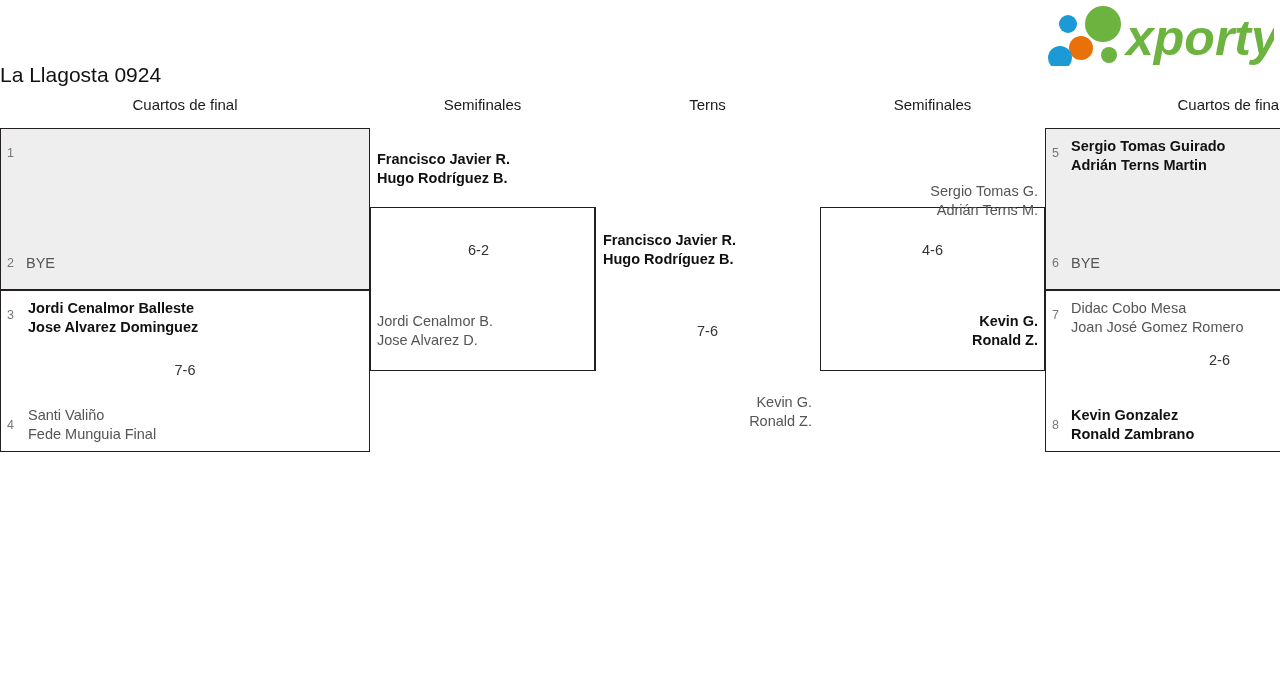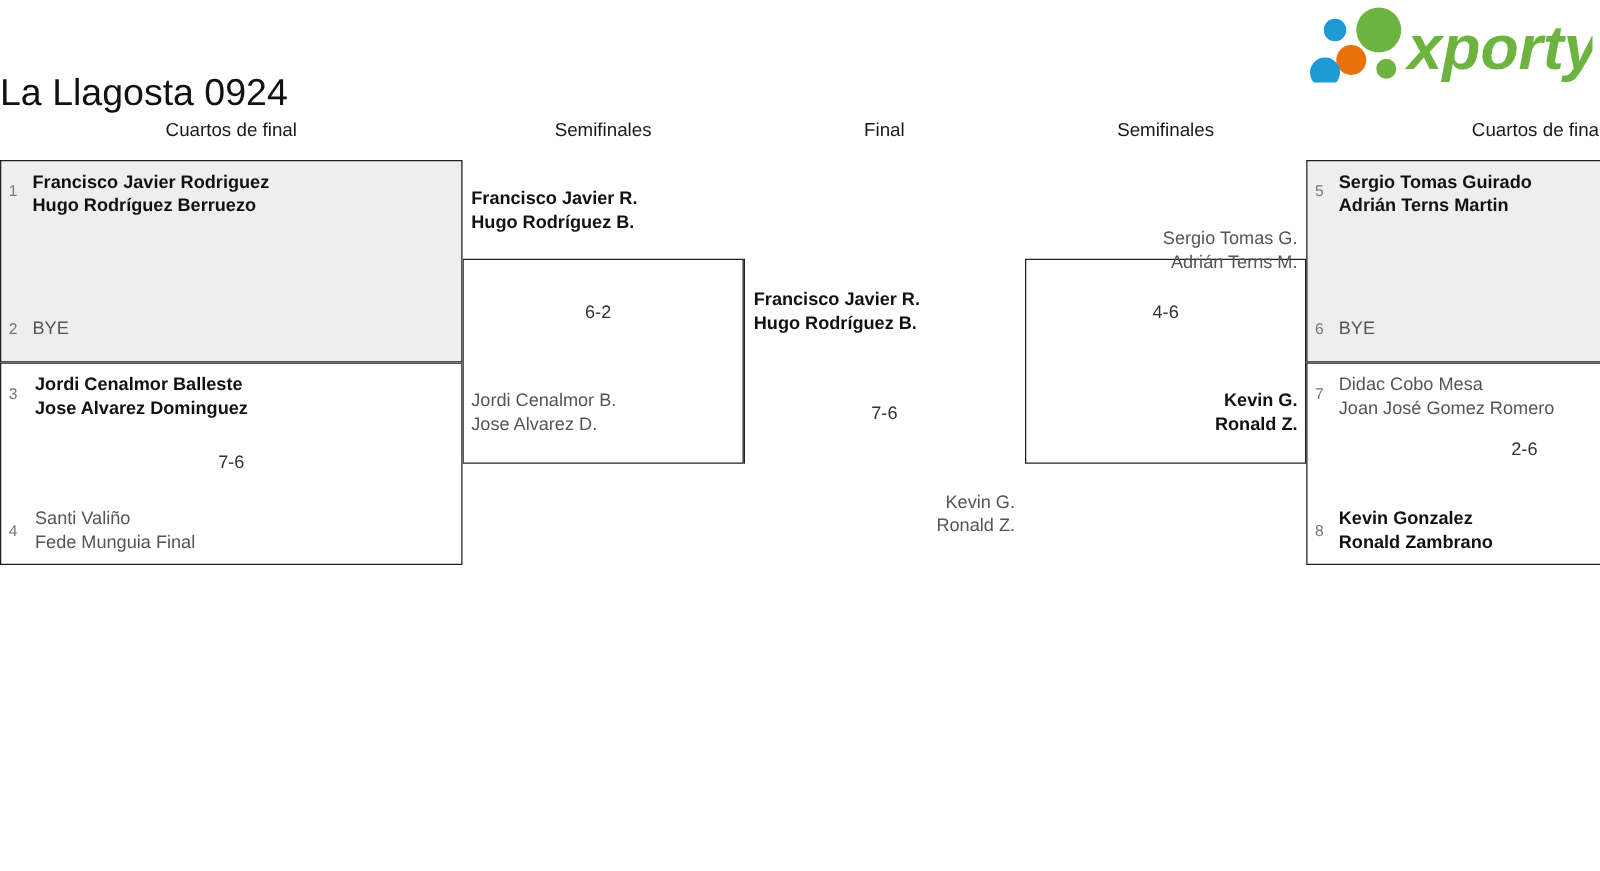--- a/index.html
+++ b/index.html
@@ -9,21 +9,21 @@
     background: #ffffff;
     font-family: "Liberation Sans", sans-serif;
     color: #1a1a1a;
     overflow: hidden;
   }
   #root { position: relative; width: 1280px; height: 697px; }
 
   
   .title {
     position: absolute; left: 0; top: 2px;
-    font-size: 30px; line-height: 29px;
+    font-size: 21px; line-height: 29px;
     font-weight: 400; color: #111;
     white-space: pre;
   }
   .title-line { display: block; }
 
   .logo { position: absolute; right: 6px; top: 4px; width: 226px; height: 62px; font-style: italic; }
   .logo svg { display: block; }
 
   
   .round-head {
@@ -100,31 +100,27 @@
       <circle cx="33" cy="44" r="12" fill="#e8710a"></circle>
       <circle cx="61" cy="51" r="8" fill="#6cb33f"></circle>
       <circle cx="12" cy="54" r="12" fill="#1b9ad6"></circle>
 
       <text x="78" y="51" font-family="Liberation Sans, sans-serif" font-size="50" font-weight="700" fill="#6cb33f">xporty</text>
     </svg>
   </div>
 
   <div class="round-head" style="left:0px; width:370px;">Cuartos de final</div>
   <div class="round-head" style="left:370px; width:225px;">Semifinales</div>
-  <div class="round-head" style="left:595px; width:225px;">Final</div>
+  <div class="round-head" style="left:595px; width:225px;">Terns</div>
   <div class="round-head" style="left:820px; width:225px;">Semifinales</div>
   <div class="round-head" style="left:1045px; width:370px;">Cuartos de final</div>
 
   <div class="qf-box shaded" style="left:0px; top:128px; width:370px; height:162px;"></div>
 
   <div class="seed" style="left:7px; top:146px;">1</div>
-  <div class="entrant winner" style="left:26px; top:137px;">
-    <span class="nm">Francisco Javier Rodriguez</span>
-    <span class="nm">Hugo Rodríguez Berruezo</span>
-  </div>
 
   <div class="seed" style="left:7px; top:256px;">2</div>
   <div class="entrant loser" style="left:26px; top:254px;">
     <span class="nm">BYE</span>
   </div>
 
   <div class="qf-box" style="left:0px; top:290px; width:370px; height:162px;"></div>
 
   <div class="seed" style="left:7px; top:308px;">3</div>
   <div class="entrant winner" style="left:28px; top:299px;">

